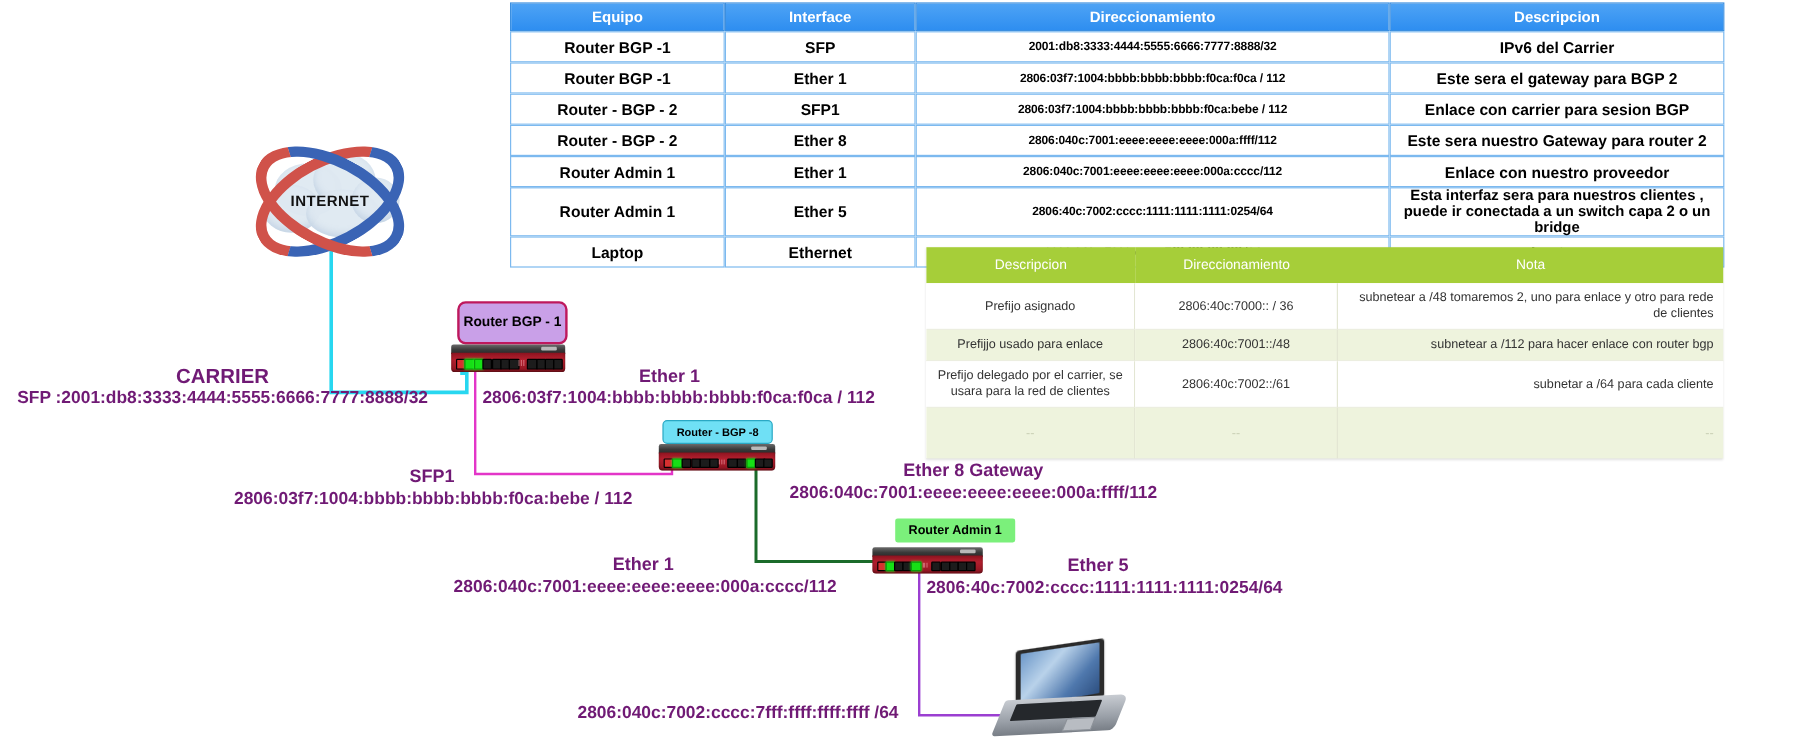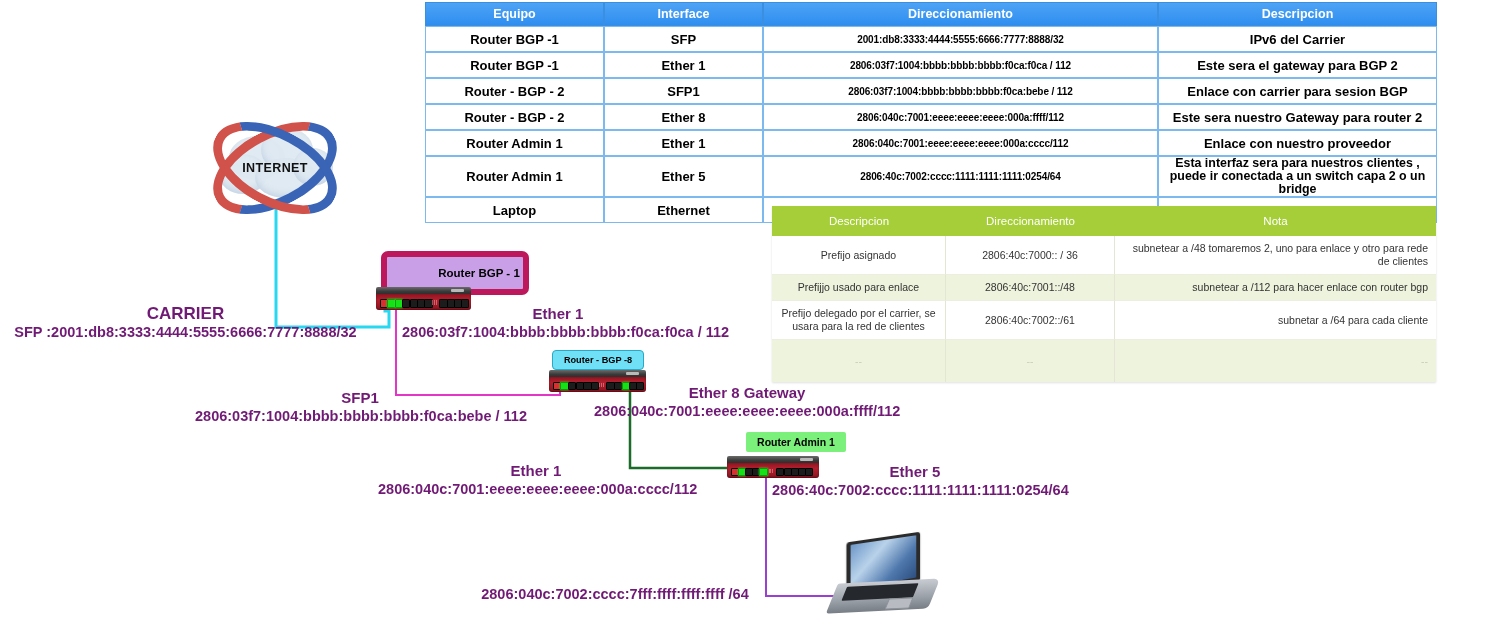--- a/index.html
+++ b/index.html
@@ -57,22 +57,22 @@
   #tbl-green tr.plain td{background:#ffffff;}
   #tbl-green tr.last td{background:#eef3dd;color:#c9cfb4;height:30px;border-bottom:none;}
 
   
   .devlabel{
     position:absolute;text-align:center;font-weight:bold;
     color:#000;display:flex;align-items:center;justify-content:center;
   }
   #lbl-bgp1{
     left:381px;top:251px;width:88px;height:32px;
-    background:#c9a0e8;border:6px solid #be185d;border-radius:7px;
-    font-size:11.5px;line-height:13px;padding-left:48px;
+    background:#c9a0e8;border:2px solid #be185d;border-radius:7px;
+    font-size:11.5px;line-height:13px;
   }
   #lbl-bgp2{
     left:552px;top:350px;width:90px;height:18px;
     background:#6fe0f5;border:1px solid #2aa8c4;border-radius:4px;
     font-size:9.2px;
   }
   #lbl-admin{
     left:746px;top:432px;width:100px;height:20px;
     background:#7bf07b;border:none;border-radius:2px;
     font-size:10.5px;
@@ -181,21 +181,21 @@
   #lab-carrier .t2{font-size:14.5px;line-height:18px;}
 
   #lab-ether1-bgp1{left:402px;top:304px;width:312px;}
   #lab-ether1-bgp1 .t1{font-size:15px;line-height:19px;}
   #lab-ether1-bgp1 .t2{font-size:14.5px;line-height:18px;}
 
   #lab-sfp1{left:195px;top:388px;width:330px;}
   #lab-sfp1 .t1{font-size:15px;line-height:19px;}
   #lab-sfp1 .t2{font-size:14.5px;line-height:18px;}
 
-  #lab-ether8{left:594px;top:383px;width:306px;}
+  #lab-ether8{left:658px;top:383px;width:306px;}
   #lab-ether8 .t1{font-size:15px;line-height:19px;}
   #lab-ether8 .t2{font-size:14.5px;line-height:18px;}
 
   #lab-ether1-admin{left:378px;top:461px;width:316px;}
   #lab-ether1-admin .t1{font-size:15px;line-height:19px;}
   #lab-ether1-admin .t2{font-size:14.5px;line-height:18px;}
 
   #lab-ether5{left:772px;top:462px;width:286px;}
   #lab-ether5 .t1{font-size:15px;line-height:19px;}
   #lab-ether5 .t2{font-size:14.5px;line-height:18px;}

